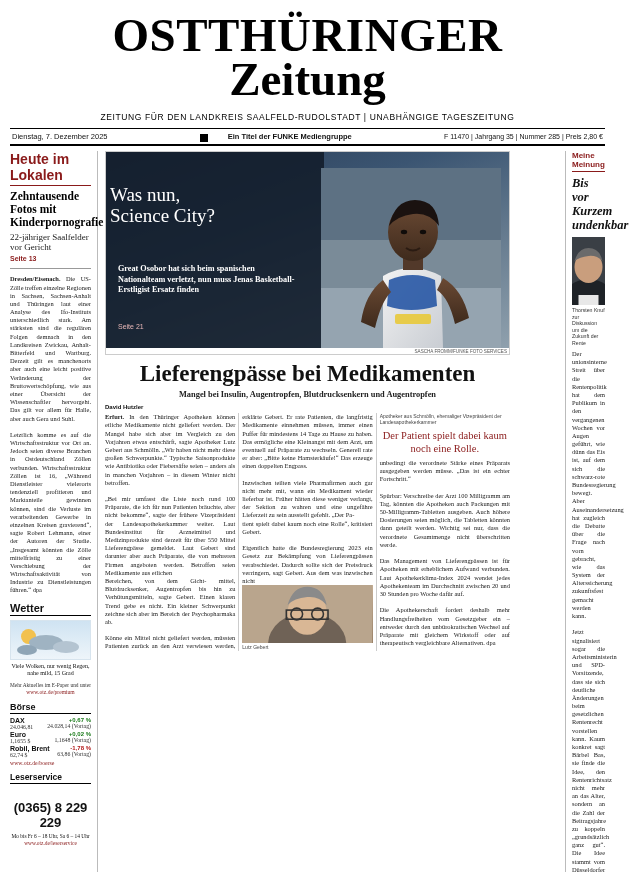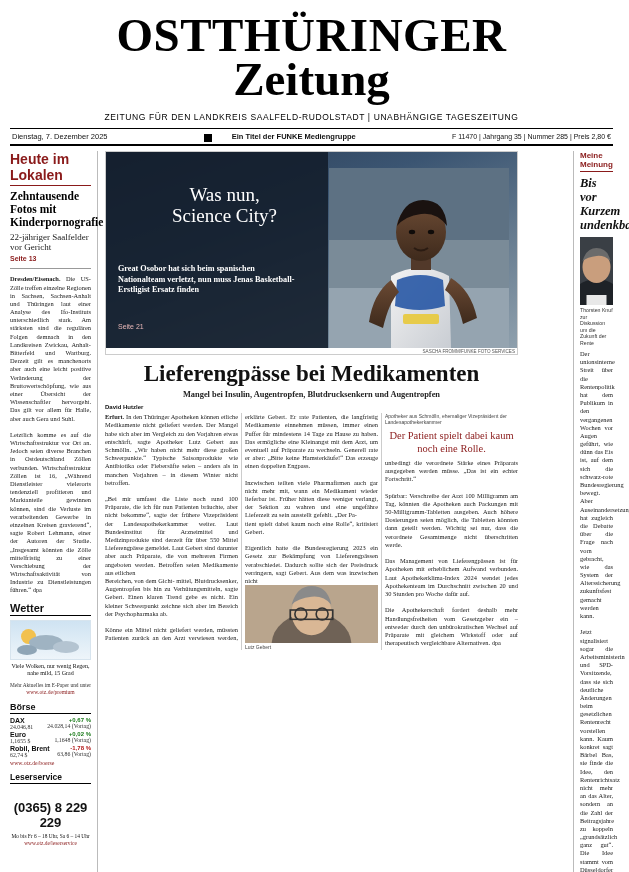--- a/index.html
+++ b/index.html
@@ -4,21 +4,21 @@
 <style>
   * { box-sizing: border-box; margin: 0; padding: 0; }
   body {
     width: 629px;
     height: 872px;
     background: #ffffff;
     font-family: "Liberation Serif", serif;
     color: #111;
     overflow: hidden;
   }
-  .page { width: 629px; height: 872px; padding: 8px 16px 4px 10px; position: relative; }
+  .page { width: 629px; height: 872px; padding: 8px 24px 4px 10px; position: relative; }
 
   
   .masthead { text-align: center; padding-top: 4px; }
   .masthead-line1 {
     font-family: "Liberation Serif", serif;
     font-weight: bold;
     font-size: 47px;
     letter-spacing: 0.5px;
     line-height: 0.98;
     color: #000;
@@ -121,24 +121,23 @@
   .hero { position: relative; border:0.5px solid #ccc; }
   .hero-img {
     height: 196px; position:relative; overflow:hidden;
     background: linear-gradient(160deg,#2a3b52 0%, #3b5572 35%, #6a7f92 70%, #8fa0ad 100%);
   }
   .hero-left-panel {
     position:absolute; left:0; top:0; width:54%; height:100%;
     background: rgba(18,28,42,0.88);
   }
   .hero-kicker {
-    position:absolute; left:24px; top:32px; width:46%;
+    position:absolute; left:4px; top:32px; width:46%;
     color:#fff; font-family:"Liberation Serif",serif; font-size:19px; font-weight:normal;
     line-height:1.12;
-    text-align:center;
   }
   .hero-dek {
     position:absolute; left:12px; top:112px; width:45%;
     color:#fff; font-size:8.2px; line-height:1.3; font-weight:bold;
   }
   .hero-seite { position:absolute; left:12px; bottom:18px; color:#e8b7b7; font-size:7px; font-family:"Liberation Sans",sans-serif;}
   .player {
     position:absolute; right:8px; bottom:0; width:180px; height:180px;
   }
   .hero-credit {

